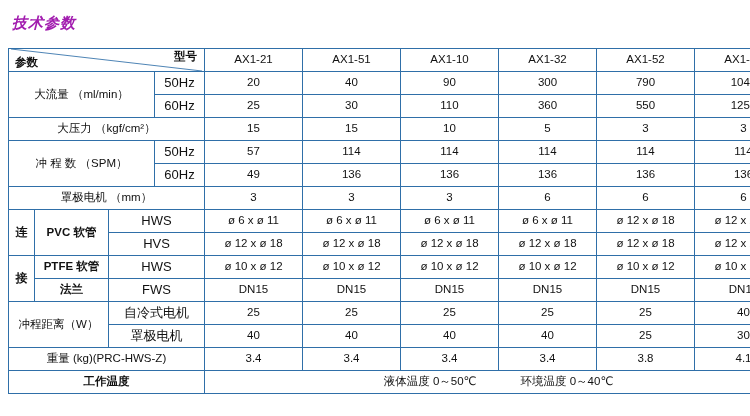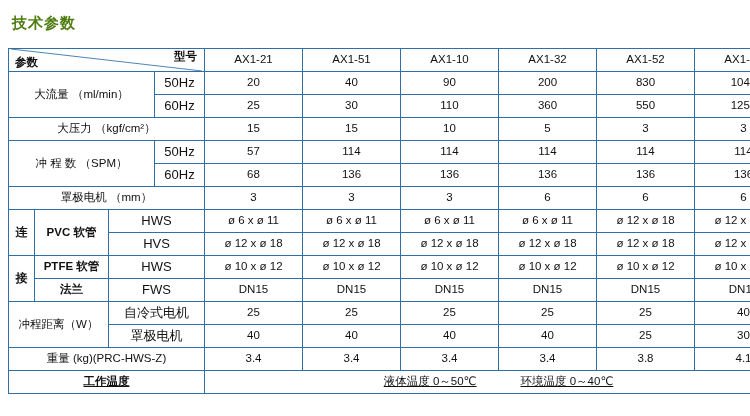--- a/index.html
+++ b/index.html
@@ -6,22 +6,23 @@
   body{
     width:750px;height:416px;
     background:#ffffff;
     font-family:"Liberation Sans","DejaVu Sans",sans-serif;
     color:#1a1a1a;
     overflow:hidden;
   }
   .page{position:relative;width:750px;height:416px;}
   .title{
     position:absolute;left:12px;top:14px;
-    font-size:15px;font-weight:bold;color:#4d7c0f;
+    font-size:15px;font-weight:bold;color:#a21caf;
     letter-spacing:1px;
+    font-style:italic;
   }
   table.spec{
     position:absolute;left:8px;top:48px;
     width:734px;
     border-collapse:collapse;
     table-layout:fixed;
     font-size:11.5px;
   }
   table.spec td{
     border:1px solid #2f6fa8;
@@ -67,21 +68,20 @@
     height:30px;
   }
   td.val{font-size:11.5px;}
   td.conn-v{
     font-weight:bold;
     font-size:12px;
     width:26px;
   }
   td.bottom-note{
     height:26px;
-    text-decoration:underline;
   }
   .note-inner{
     display:flex;justify-content:center;gap:44px;
     font-size:11.5px;
   }
 </style>
 </head>
 <body>
 
 <div class="page">
@@ -120,22 +120,22 @@
       <td class="model">AX1-52</td>
       <td class="model">AX1-13</td>
     </tr>
 
     <tr>
       <td class="label" colspan="3" rowspan="2">大流量 （ml/min）</td>
       <td class="sub">50Hz</td>
       <td class="val">20</td>
       <td class="val">40</td>
       <td class="val">90</td>
-      <td class="val">200</td>
-      <td class="val">830</td>
+      <td class="val">300</td>
+      <td class="val">790</td>
       <td class="val">1040</td>
     </tr>
 
     <tr>
       <td class="sub">60Hz</td>
       <td class="val">25</td>
       <td class="val">30</td>
       <td class="val">110</td>
       <td class="val">360</td>
       <td class="val">550</td>
@@ -157,21 +157,21 @@
       <td class="sub">50Hz</td>
       <td class="val">57</td>
       <td class="val">114</td>
       <td class="val">114</td>
       <td class="val">114</td>
       <td class="val">114</td>
       <td class="val">114</td>
     </tr>
     <tr>
       <td class="sub">60Hz</td>
-      <td class="val">68</td>
+      <td class="val">49</td>
       <td class="val">136</td>
       <td class="val">136</td>
       <td class="val">136</td>
       <td class="val">136</td>
       <td class="val">136</td>
     </tr>
 
     <tr>
       <td class="label" colspan="4">罩极电机 （mm）</td>
       <td class="val">3</td>

